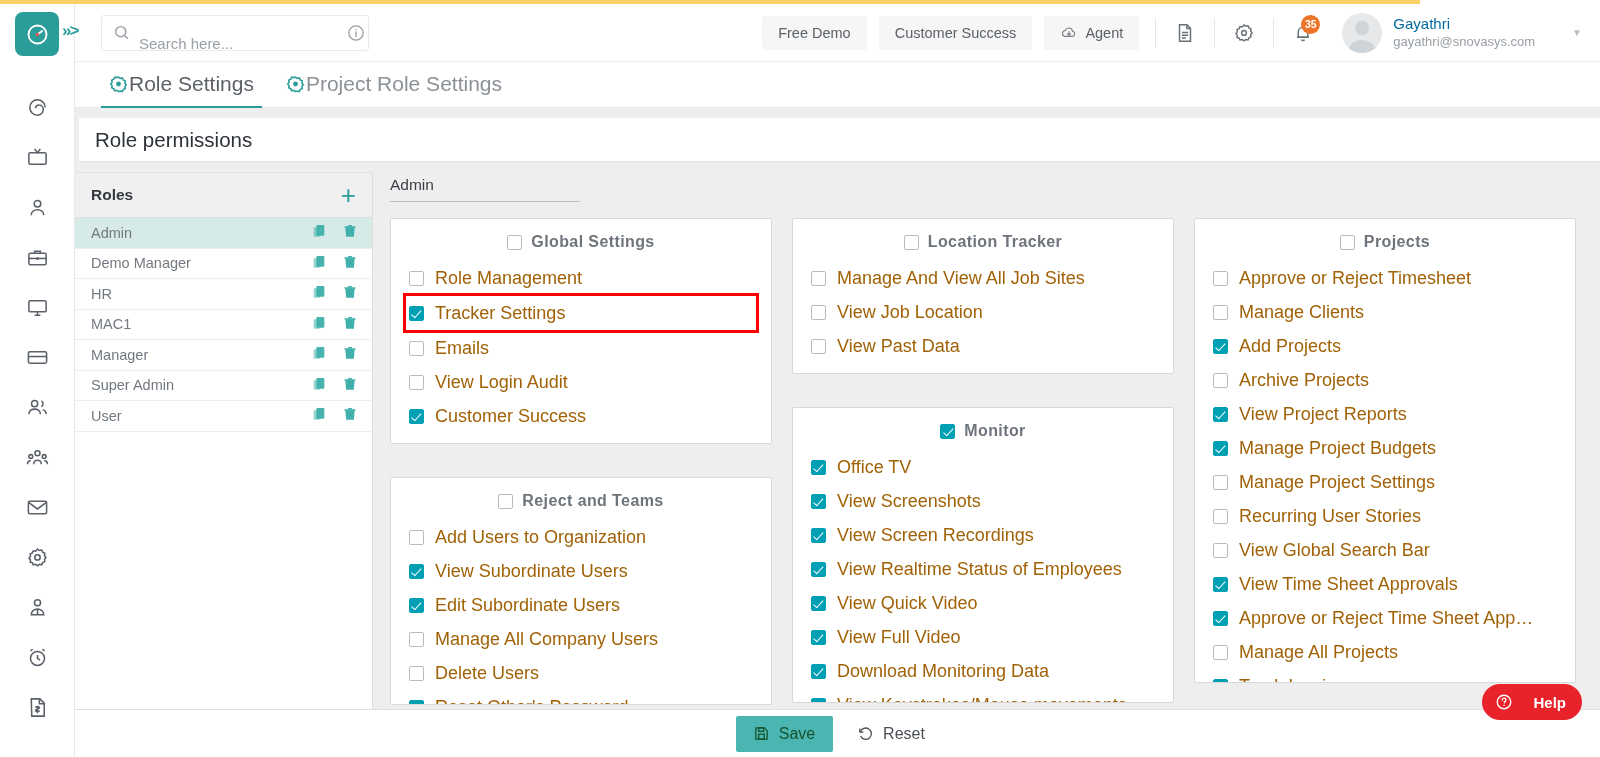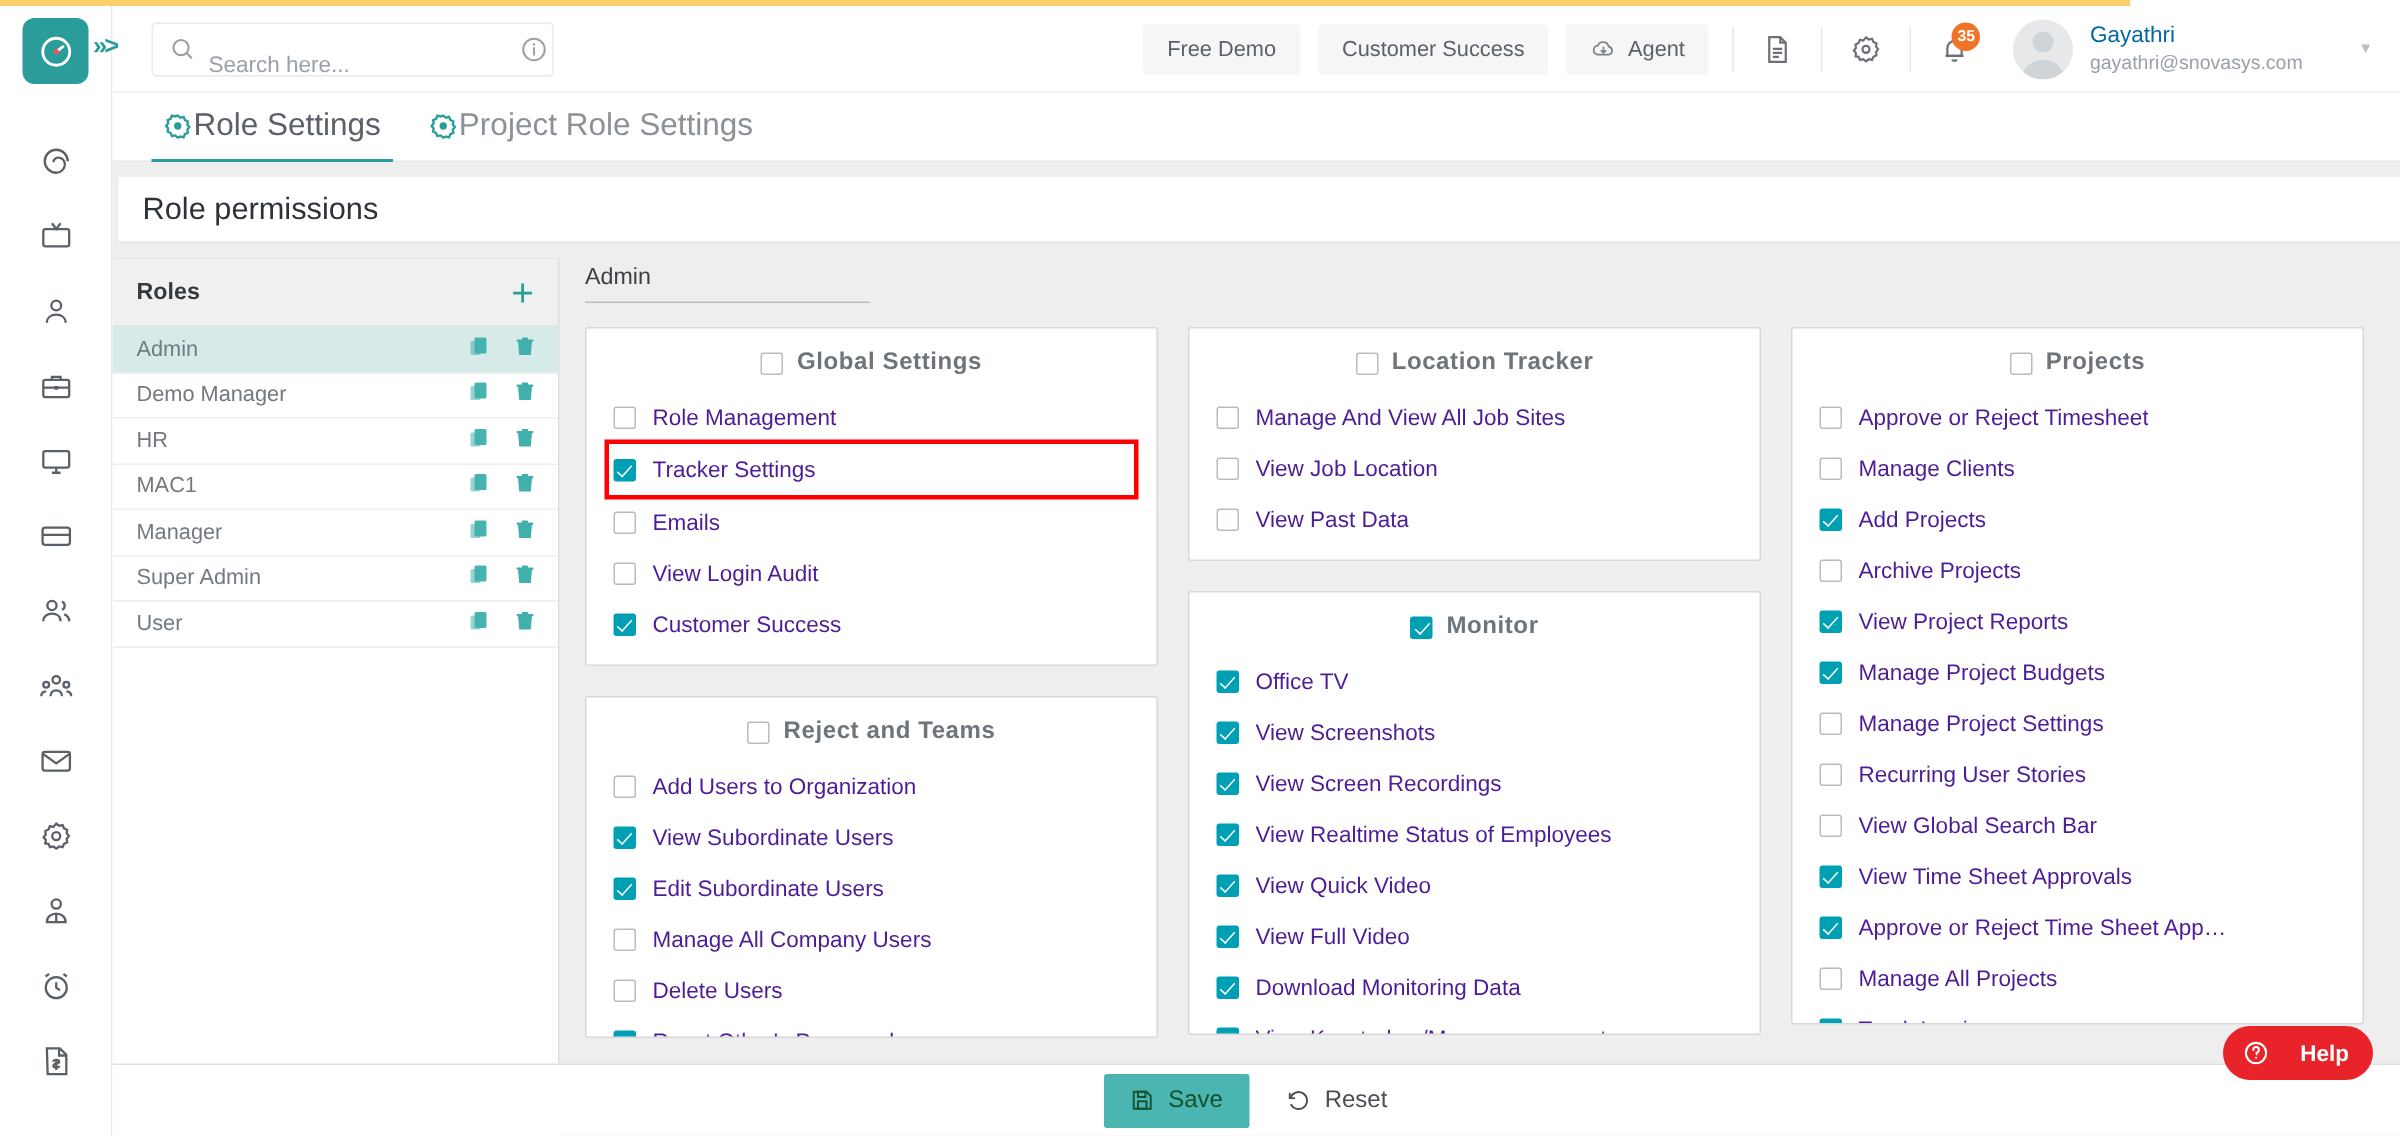--- a/index.html
+++ b/index.html
@@ -139,34 +139,34 @@
   #role-name-input {
     width: 190px; border: none; border-bottom: 1px solid #bdbdbd; background: transparent;
     font-size: 15.5px; color: #3c4148; padding-bottom: 7px; outline: none;
     font-family: "Liberation Sans", sans-serif;
   }
 
   #cards {
     position: absolute; left: 0; right: 0; top: 56px; bottom: 0;
     display: flex; gap: 20px; padding: 0 24px 0 16px; overflow: hidden;
   }
-  .col { flex: 1 1 0; display: flex; flex-direction: column; gap: 20px; min-width: 0; }
+  .col { flex: 1 1 0; display: flex; flex-direction: column; gap: 33px; min-width: 0; }
 
   .card {
     background: #ffffff; border: 1px solid #d8d8d8; border-radius: 2px;
     padding: 14px 0 10px 0;
   }
   .card-title {
     display: flex; align-items: center; justify-content: center; gap: 9px;
     font-size: 16px; font-weight: 700; color: #6e747b; letter-spacing: .4px;
     margin-bottom: 10px;
   }
   .perm {
     display: flex; align-items: center; gap: 11px;
-    padding: 0 18px; height: 34px; font-size: 15px; color: #4c1d95;
+    padding: 0 18px; height: 34px; font-size: 18px; color: #a16207;
     white-space: nowrap; overflow: hidden; text-overflow: ellipsis;
   }
   .perm .ptxt { overflow: hidden; text-overflow: ellipsis; white-space: nowrap; }
 
   
   .cb { width: 15px; height: 15px; border-radius: 2px; border: 1.4px solid #b7bcc1;
         background: #fff; flex: none; position: relative; }
   .cb.on { background: #00a0b4; border-color: #00a0b4; }
   .cb.on::after {
     content: ""; position: absolute; left: 4.4px; top: 1px; width: 4px; height: 8.5px;

